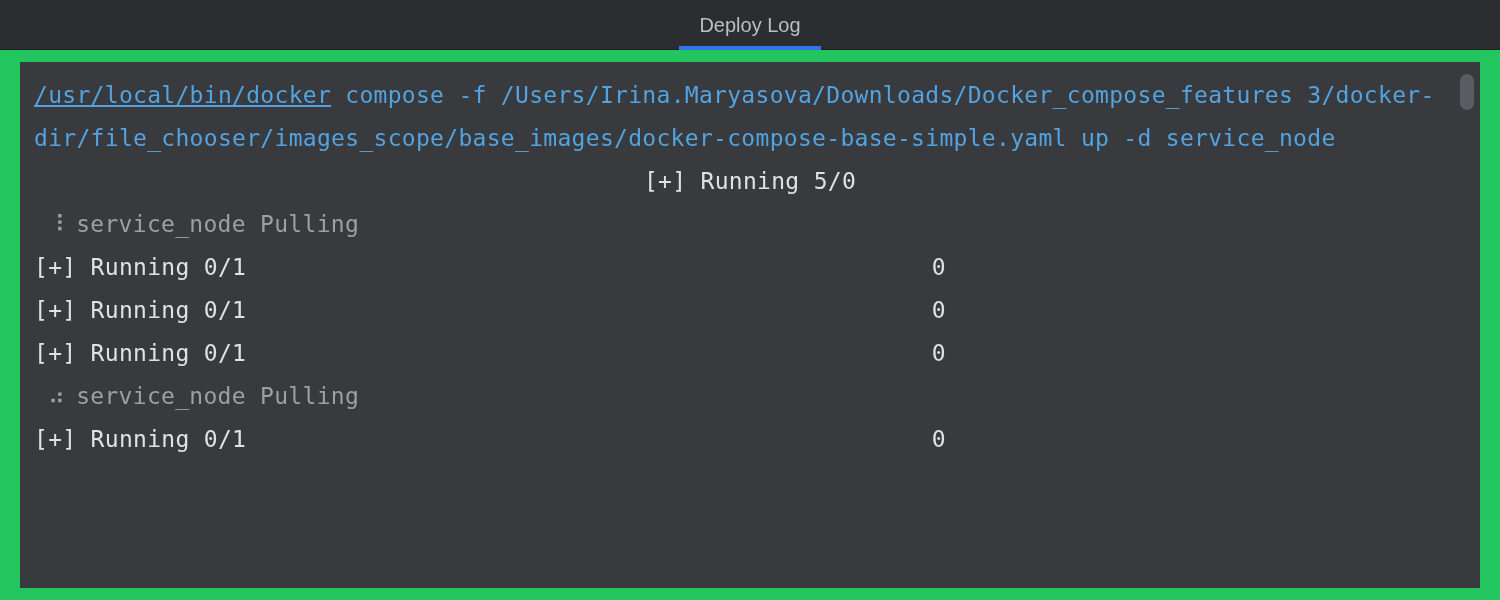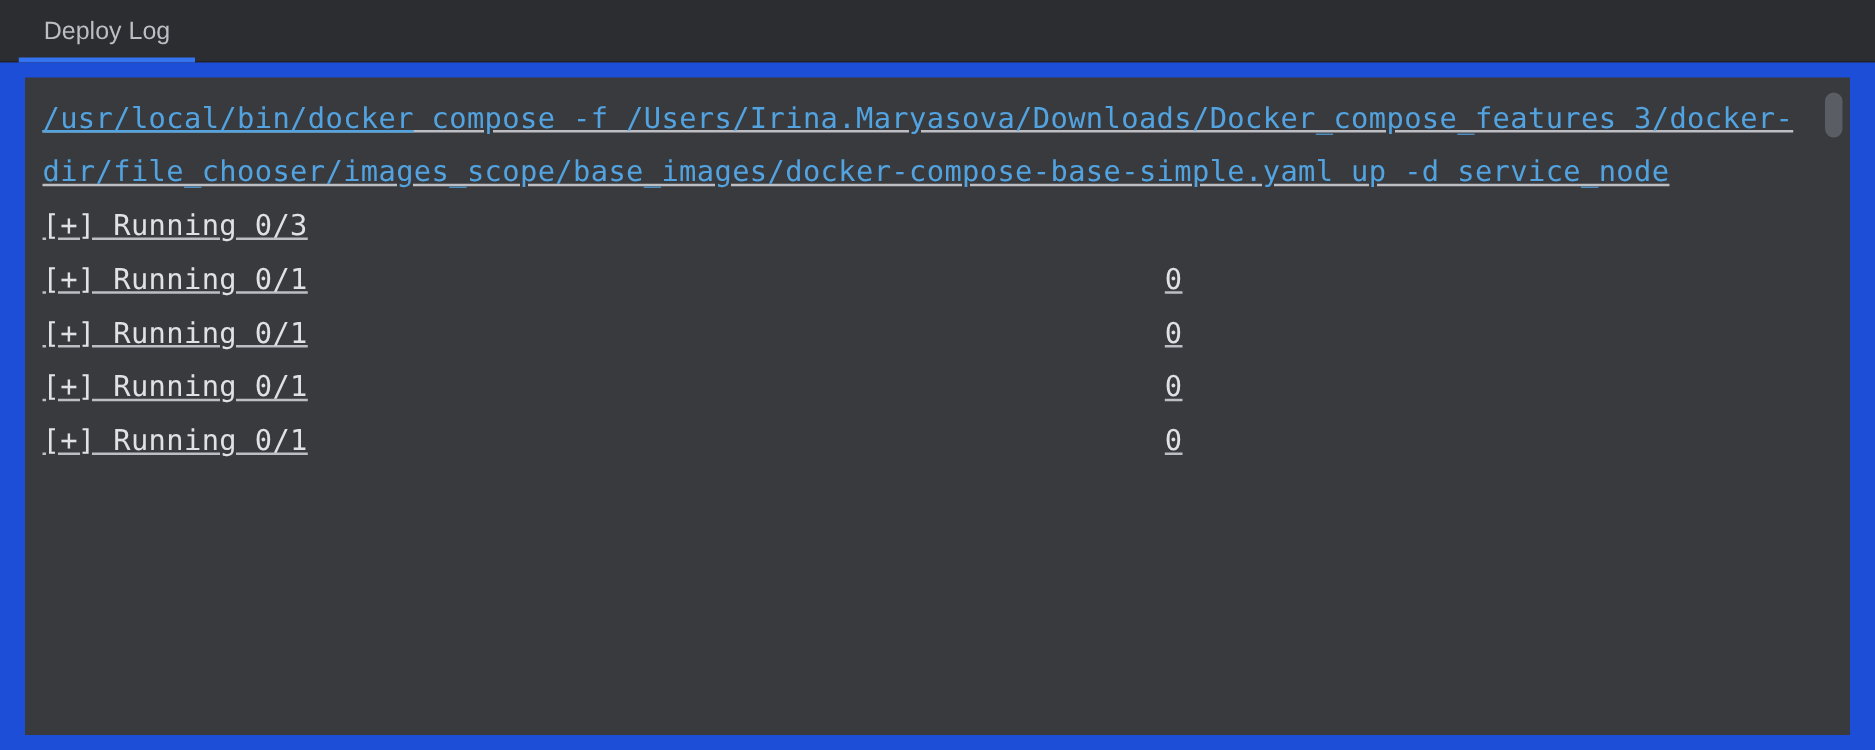--- a/index.html
+++ b/index.html
@@ -1,18 +1,19 @@
 <!DOCTYPE html>
 <html><head>
   <meta charset="utf-8">
   <style>
     * {
       margin: 0;
       padding: 0;
       box-sizing: border-box;
+      justify-content: center;
     }
     body {
       background: #2b2d30;
       color: #bcbec4;
       font-family: -apple-system, BlinkMacSystemFont, 'Segoe UI', sans-serif;
       width: 1500px;
       height: 600px;
       overflow: hidden;
       display: flex;
       flex-direction: column;
@@ -33,25 +34,24 @@
       content: "";
       position: absolute;
       left: 0;
       bottom: -1px;
       width: 100%;
       height: 4px;
       background: #3574f0;
     }
     .log-container {
       flex: 1;
-      background: #1d4ed8;
+      background: #22c55e;
       padding: 12px 0;
       position: relative;
       overflow: hidden;
-      text-decoration: underline;
     }
     .log-inner {
       background: #383a3e;
       margin: 0 20px;
       padding: 12px 0 20px 0;
       height: 100%;
       overflow: hidden;
       position: relative;
     }
     .log-content {
@@ -104,34 +104,36 @@
   <div class="tab active">Deploy Log</div>
 </div>
 
 <div class="log-container">
   <div class="log-inner">
     <div class="scrollbar-track"></div>
     <div class="log-content">
       <div class="command-line"><span class="command-path">/usr/local/bin/docker</span><span> compose -f /Users/Irina.Maryasova/Downloads/Docker_compose_features 3/docker-dir/file_chooser/images_scope/base_images/docker-compose-base-simple.yaml up -d service_node</span></div>
       <div id="log-lines">
           <div class="running-line">
-            <span class="running-left">[+] Running 0/3</span>
+            <span class="running-left">[+] Running 5/0</span>
           </div>
+          <div class="pulling-line"><span class="spinner-char">⠸</span><span> service_node Pulling</span></div>
           <div class="running-line">
             <span class="running-left">[+] Running 0/1</span>
             <span class="running-right">0</span>
           </div>
           <div class="running-line">
             <span class="running-left">[+] Running 0/1</span>
             <span class="running-right">0</span>
           </div>
           <div class="running-line">
             <span class="running-left">[+] Running 0/1</span>
             <span class="running-right">0</span>
           </div>
+          <div class="pulling-line"><span class="spinner-char">⠴</span><span> service_node Pulling</span></div>
           <div class="running-line">
             <span class="running-left">[+] Running 0/1</span>
             <span class="running-right">0</span>
           </div>
         </div>
     </div>
   </div>
 </div>
 
 </body></html>

